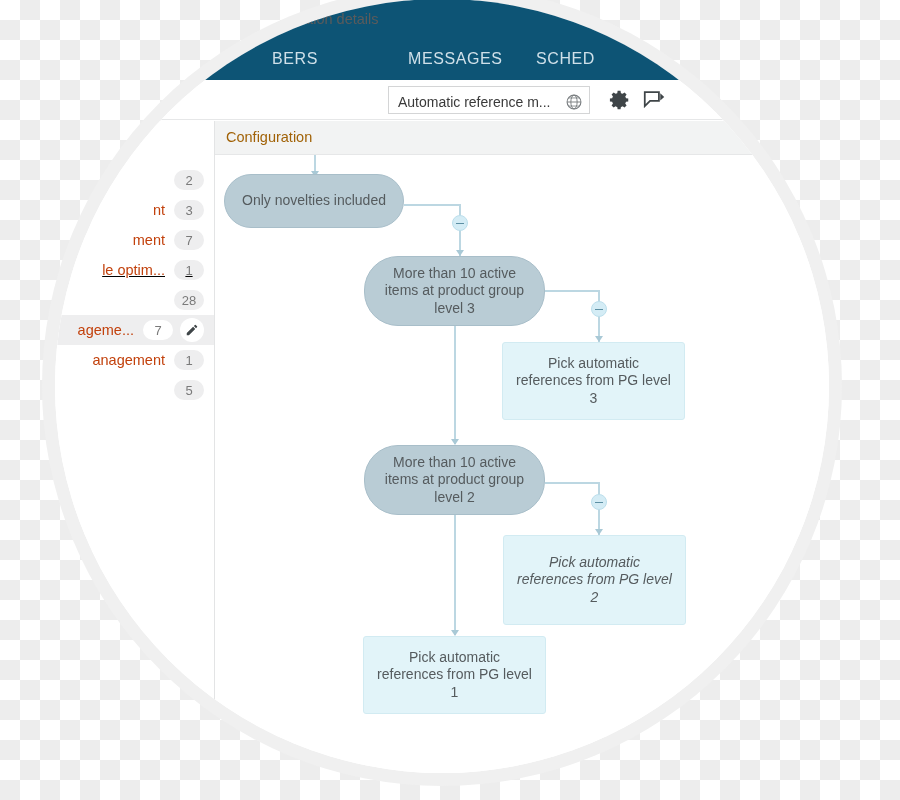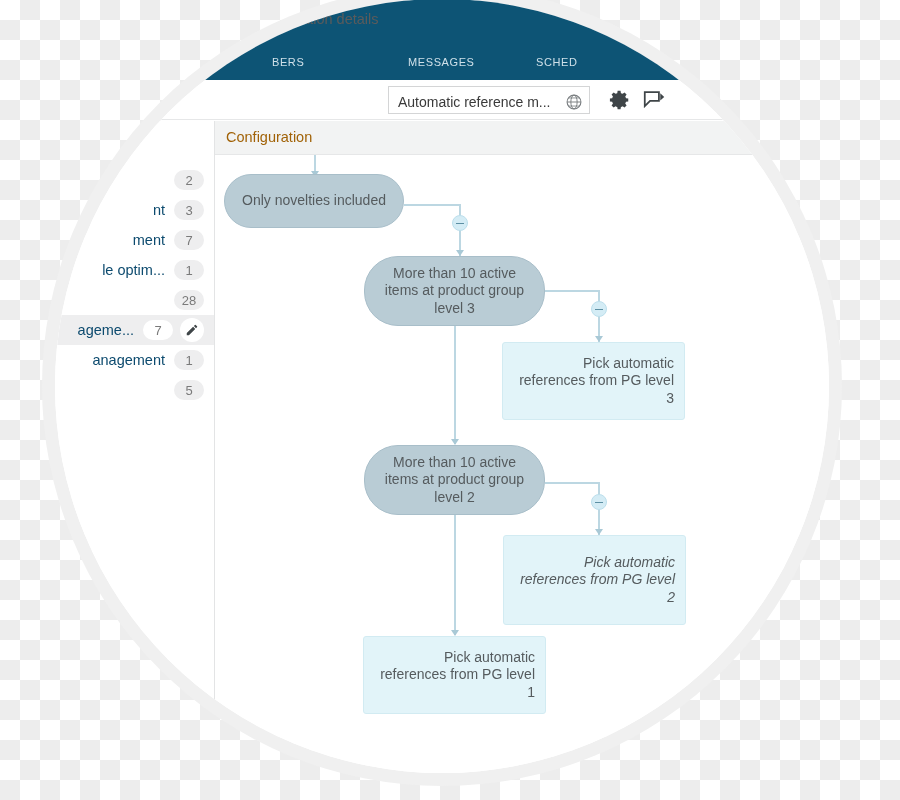--- a/index.html
+++ b/index.html
@@ -64,21 +64,21 @@
     width: 900px;
     height: 80px;
     background: #0d5475;
     display: flex;
     align-items: flex-end;
     padding-bottom: 8px;
     box-sizing: border-box;
   }
   .nav-tab {
     color: #cfe0e9;
-    font-size: 11px;
+    font-size: 16px;
     letter-spacing: 0.6px;
     position: absolute;
     bottom: 12px;
     white-space: nowrap;
     cursor: pointer;
   }
   #nav-tab-0 { left: 272px; }
   #nav-tab-1 { left: 408px; }
   #nav-tab-2 { left: 536px; }
 
@@ -166,21 +166,21 @@
     display: flex;
     align-items: center;
     justify-content: flex-end;
     padding-right: 10px;
     box-sizing: border-box;
     cursor: pointer;
   }
   .side-row.selected { background: #eeeeef; }
   .side-label {
     font-size: 14.5px;
-    color: #0c4a6e;
+    color: #c2410c;
     white-space: nowrap;
     margin-right: 9px;
     overflow: hidden;
     text-align: left;
   }
   .side-badge {
     min-width: 30px;
     height: 20px;
     border-radius: 10px;
     background: #eeeeef;
@@ -225,21 +225,20 @@
   }
   .node.decision {
     background: #b9ccd5;
     border: 1px solid #a8bec9;
     border-radius: 34px;
   }
   .node.action {
     background: #e2f4f9;
     border: 1px solid #d2ebf2;
     border-radius: 3px;
-    text-align: right;
   }
 
   
   .edge {
     position: absolute;
     background: #bcd7e2;
   }
   .edge.v { width: 1.5px; }
   .edge.h { height: 1.5px; }
   .arrowhead {
@@ -321,21 +320,21 @@
         <div class="side-row" style="top:74px;">
           <span class="side-label">nt</span>
           <span class="side-badge">3</span>
         </div>
 
         <div class="side-row" style="top:104px;">
           <span class="side-label">ment</span>
           <span class="side-badge">7</span>
         </div>
 
-        <div class="side-row" style="top:134px;">
+        <div class="side-row" style="top:134px;text-decoration:underline;">
           <span class="side-label">le optim...</span>
           <span class="side-badge">1</span>
         </div>
 
         <div class="side-row" style="top:164px;">
           <span class="side-label"></span>
           <span class="side-badge">28</span>
         </div>
 
         <div class="side-row selected" style="top:194px;">

